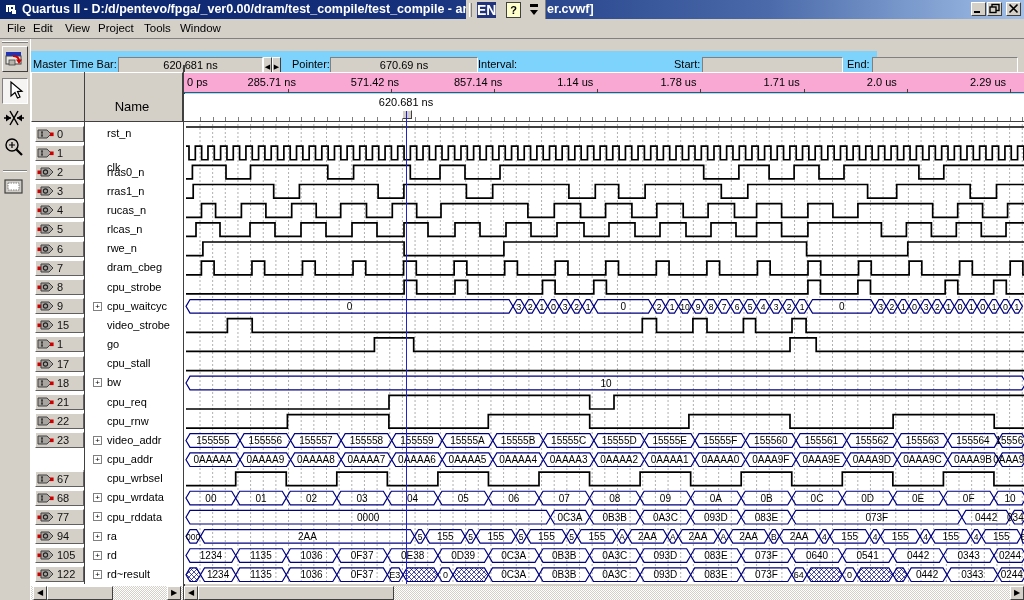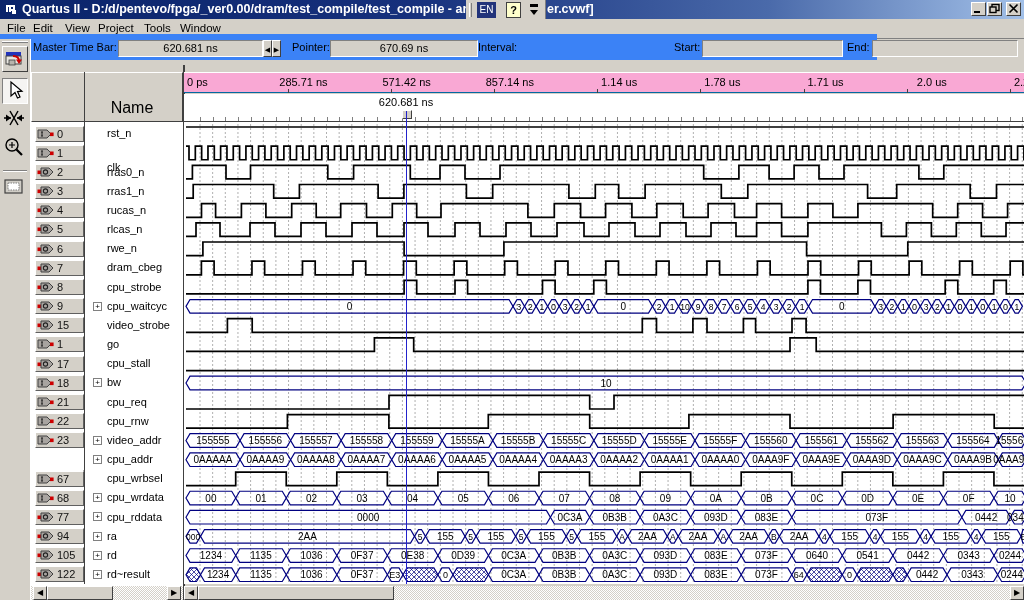--- a/index.html
+++ b/index.html
@@ -1,54 +1,54 @@
 <!DOCTYPE html>
 <html><head><meta charset="utf-8"><style>
 *{margin:0;padding:0;box-sizing:border-box}
 html,body{width:1024px;height:600px;overflow:hidden;font-family:"Liberation Sans",sans-serif;background:#d4d0c8}
 
 #title{position:absolute;left:0;top:0;width:1024px;height:19px;background:linear-gradient(to right,#0a246a 0%,#16307c 40%,#4a6aaa 75%,#a2c0e8 100%);color:#fff;font-weight:bold;font-size:12.5px}
 #title .txt1{position:absolute;left:22px;top:2px;width:445px;overflow:hidden;white-space:nowrap}
 #title .txt2{position:absolute;left:547px;top:2px;white-space:nowrap}
 #qicon{position:absolute;left:4px;top:2px}
 #langbar{position:absolute;left:466px;top:0;width:80px;height:20px;background:#d4d0c8;border-right:1px solid #808080}
-#enbox{position:absolute;left:11px;top:2px;width:19px;height:16px;background:#22337a;color:#fff;font-size:10px;font-weight:normal;text-align:center;line-height:16px}
+#enbox{position:absolute;left:11px;top:2px;width:19px;height:16px;background:#22337a;color:#fff;font-size:14px;font-weight:bold;text-align:center;line-height:16px}
 #helpbox{position:absolute;left:40px;top:2px;width:15px;height:16px;background:#ffffcc;border:1px solid #404040;color:#000;font-size:11px;text-align:center;line-height:15px;font-weight:bold}
 #lgrip{position:absolute;left:3px;top:3px;width:3px;height:14px;border-left:1px solid #fff;border-right:1px solid #808080}
 #lmin{position:absolute;left:64px;top:4px;width:8px;height:3px;background:#000}
 #larr{position:absolute;left:64px;top:10px;width:0;height:0;border-left:4px solid transparent;border-right:4px solid transparent;border-top:5px solid #000}
 .wbtn{position:absolute;top:2px;width:15px;height:14px;background:#d4d0c8;border:1px solid;border-color:#fff #404040 #404040 #fff;color:#000;font-size:10px;font-weight:bold;text-align:center;line-height:12px}
 
 #menu{position:absolute;left:0;top:19px;width:1024px;height:20px;background:#d4d0c8;font-size:11.5px;color:#000}
 #menu span{position:absolute;top:3px}
 
-#tbar{position:absolute;left:0;top:34px;width:877px;height:26px;background:#3b82f6;font-size:11px;color:#000}
+#tbar{position:absolute;left:0;top:51px;width:877px;height:26px;background:#7dd3fc;font-size:11px;color:#000}
 #tbar .lab{position:absolute;top:7px}
 .fld{position:absolute;top:6px;height:17px;background:#d4d0c8;border:1px solid;border-color:#808080 #fff #fff #808080;text-align:center;line-height:15px;font-size:11px}
 .spin{position:absolute;top:6px;width:9px;height:17px;background:#d4d0c8;border:1px solid;border-color:#fff #404040 #404040 #fff;font-size:7px;text-align:center;line-height:17px}
 
 #toolcol{position:absolute;left:0;top:39px;width:31px;height:561px;background:#d4d0c8;border-right:1px solid #fff}
 .tbtn{position:absolute;left:2px;width:26px;height:26px}
 .sel{background:#f5f4f2;border:1px solid;border-color:#808080 #fff #fff #808080}
 
 #pane{position:absolute;left:31px;top:65px;width:152px;height:521px;background:transparent}
-#phead{position:absolute;left:0;top:7px;width:152px;height:50px;background:#d4d0c8;border:1px solid;border-color:#fff #404040 #404040 #fff;font-size:16px}
+#phead{position:absolute;left:0;top:7px;width:152px;height:50px;background:#d4d0c8;border:1px solid;border-color:#fff #404040 #404040 #fff;font-size:13px}
 #phead .nmh{position:absolute;left:60px;top:26px;width:80px;text-align:center}
 .cell{position:absolute;left:4px;width:49px;height:16px;background:#d4d0c8;border:1px solid;border-color:#fff #606060 #606060 #fff;font-size:11px;color:#111}
 .cell .pic{position:absolute;left:1px;top:2px}
 .cell .num{position:absolute;left:21px;top:1px}
 .plus{position:absolute;left:62px;width:9px;height:9px;border:1px solid #808080;background:#fff;font-size:8px;line-height:7px;text-align:center;color:#000}
 .nm{position:absolute;left:76px;font-size:11px;color:#000;white-space:nowrap}
 #pvline{position:absolute;left:53px;top:7px;width:1px;height:512px;background:#404040}
 
 #split{position:absolute;left:183px;top:65px;width:2px;height:535px;background:#404040}
 
 #wpane{position:absolute;left:184px;top:65px;width:840px;height:535px;background:transparent}
 #wtimebar{position:absolute;left:0;top:7px;width:840px;height:21px;background:#f9a8d4;border-top:1px solid #fff;border-bottom:1px solid #0369a1}
-.tlab{position:absolute;top:3px;font-size:11px;color:#000;text-align:right}
+.tlab{position:absolute;top:3px;font-size:11px;color:#000;text-align:left}
 .tick{position:absolute;top:16px;width:1px;height:4px;background:#404040}
 .mtick{position:absolute;top:52px;width:1px;height:4px;background:#808080}
 #mtb{position:absolute;left:182px;top:31px;width:80px;text-align:center;font-size:11px}
 #handle{position:absolute;left:218px;top:45px;width:10px;height:9px;background:#d4d0c8;border:1px solid;border-color:#fff #404040 #404040 #fff}
 #hline{position:absolute;left:0;top:56px;width:840px;height:1px;background:#404040}
 #wavearea{position:absolute;left:0;top:57px;width:840px;height:462px}
 #bluev{position:absolute;left:222px;top:46px;width:1px;height:473px;background:#2222cc;z-index:5}
 .sbtrack{position:absolute;top:586px;height:14px;background-image:repeating-conic-gradient(#fff 0% 25%,#d4d0c8 0% 50%);background-size:2px 2px}
 .sbtn{position:absolute;width:14px;height:14px;background:#d4d0c8;border:1px solid;border-color:#fff #404040 #404040 #fff;font-size:8px;text-align:center;line-height:12px;color:#000}
 .sthumb{position:absolute;height:14px;background:#d4d0c8;border:1px solid;border-color:#fff #404040 #404040 #fff}

